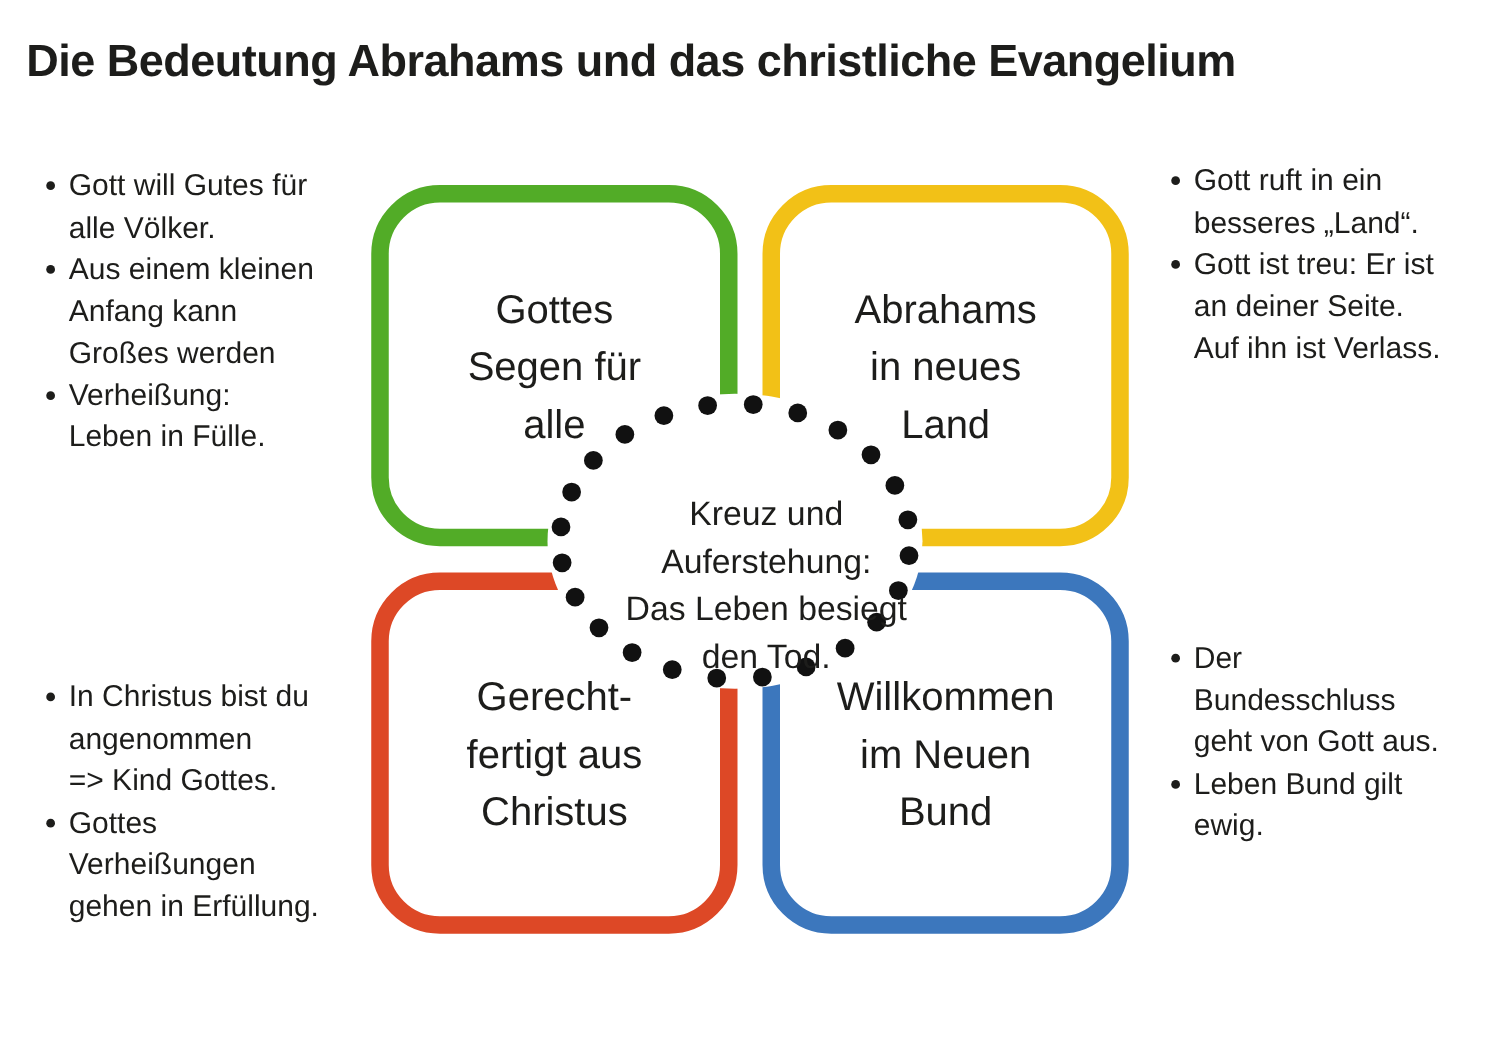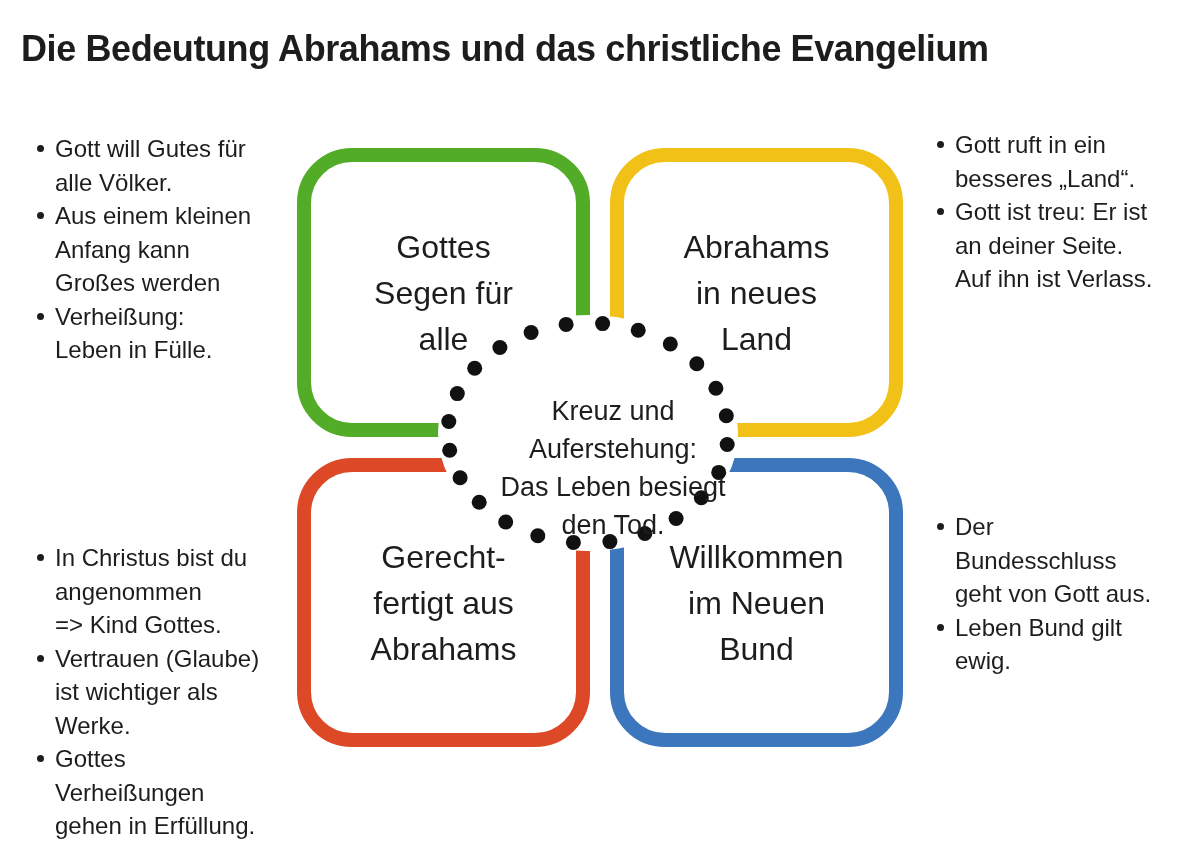--- a/index.html
+++ b/index.html
@@ -90,21 +90,21 @@
   </svg>
 
   <div class="box-label tl">Gottes
 Segen für
 alle</div>
   <div class="box-label tr">Abrahams
 in neues
 Land</div>
   <div class="box-label bl">Gerecht-
 fertigt aus
-Abrahams</div>
+Christus</div>
   <div class="box-label br">Willkommen
 im Neuen
 Bund</div>
 
   <div class="center-text">Kreuz und
 Auferstehung:
 Das Leben besiegt
 den Tod.</div>
 
   <ul class="notes tl">
@@ -122,23 +122,20 @@
 besseres „Land“.</li>
     <li>Gott ist treu: Er ist
 an deiner Seite.
 Auf ihn ist Verlass.</li>
   </ul>
 
   <ul class="notes bl">
     <li>In Christus bist du
 angenommen
 =&gt; Kind Gottes.</li>
-    <li>Vertrauen (Glaube)
-ist wichtiger als
-Werke.</li>
     <li>Gottes
 Verheißungen
 gehen in Erfüllung.</li>
   </ul>
 
   <ul class="notes br">
     <li>Der
 Bundesschluss
 geht von Gott aus.</li>
     <li>Leben Bund gilt

